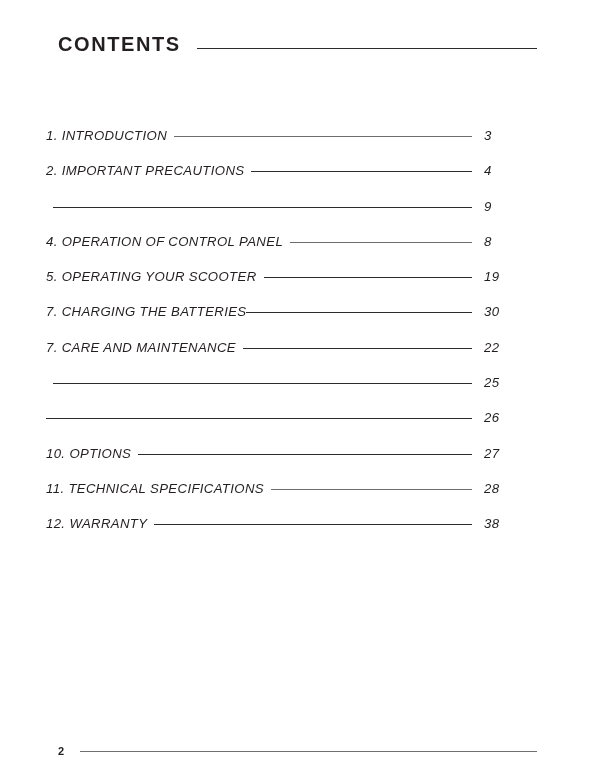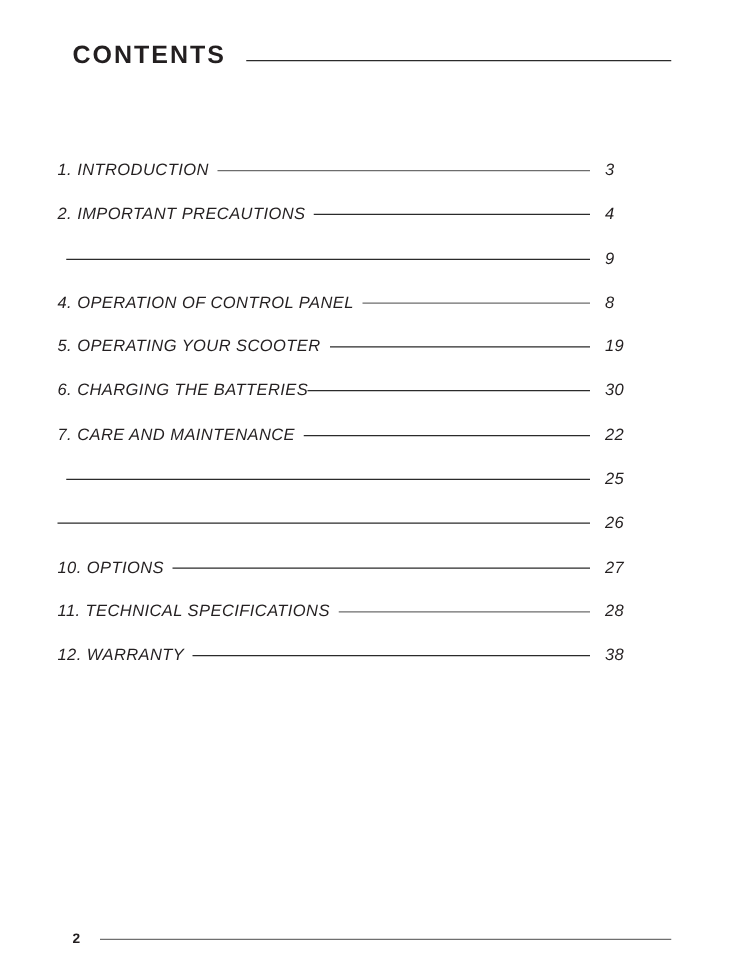--- a/index.html
+++ b/index.html
@@ -148,21 +148,21 @@
         <span class="toc-label">4. OPERATION OF CONTROL PANEL</span>
         <span class="toc-leader light gap"></span>
         <span class="toc-page">8</span>
       </div>
       <div class="toc-row">
         <span class="toc-label">5. OPERATING YOUR SCOOTER</span>
         <span class="toc-leader gap"></span>
         <span class="toc-page">19</span>
       </div>
       <div class="toc-row">
-        <span class="toc-label">6. CHARGING THE BATTERIES</span>
+        <span class="toc-label">7. CHARGING THE BATTERIES</span>
         <span class="toc-leader"></span>
         <span class="toc-page">30</span>
       </div>
       <div class="toc-row">
         <span class="toc-label">7. CARE AND MAINTENANCE</span>
         <span class="toc-leader gap"></span>
         <span class="toc-page">22</span>
       </div>
       <div class="toc-row">
         <span class="toc-leader gap"></span>

